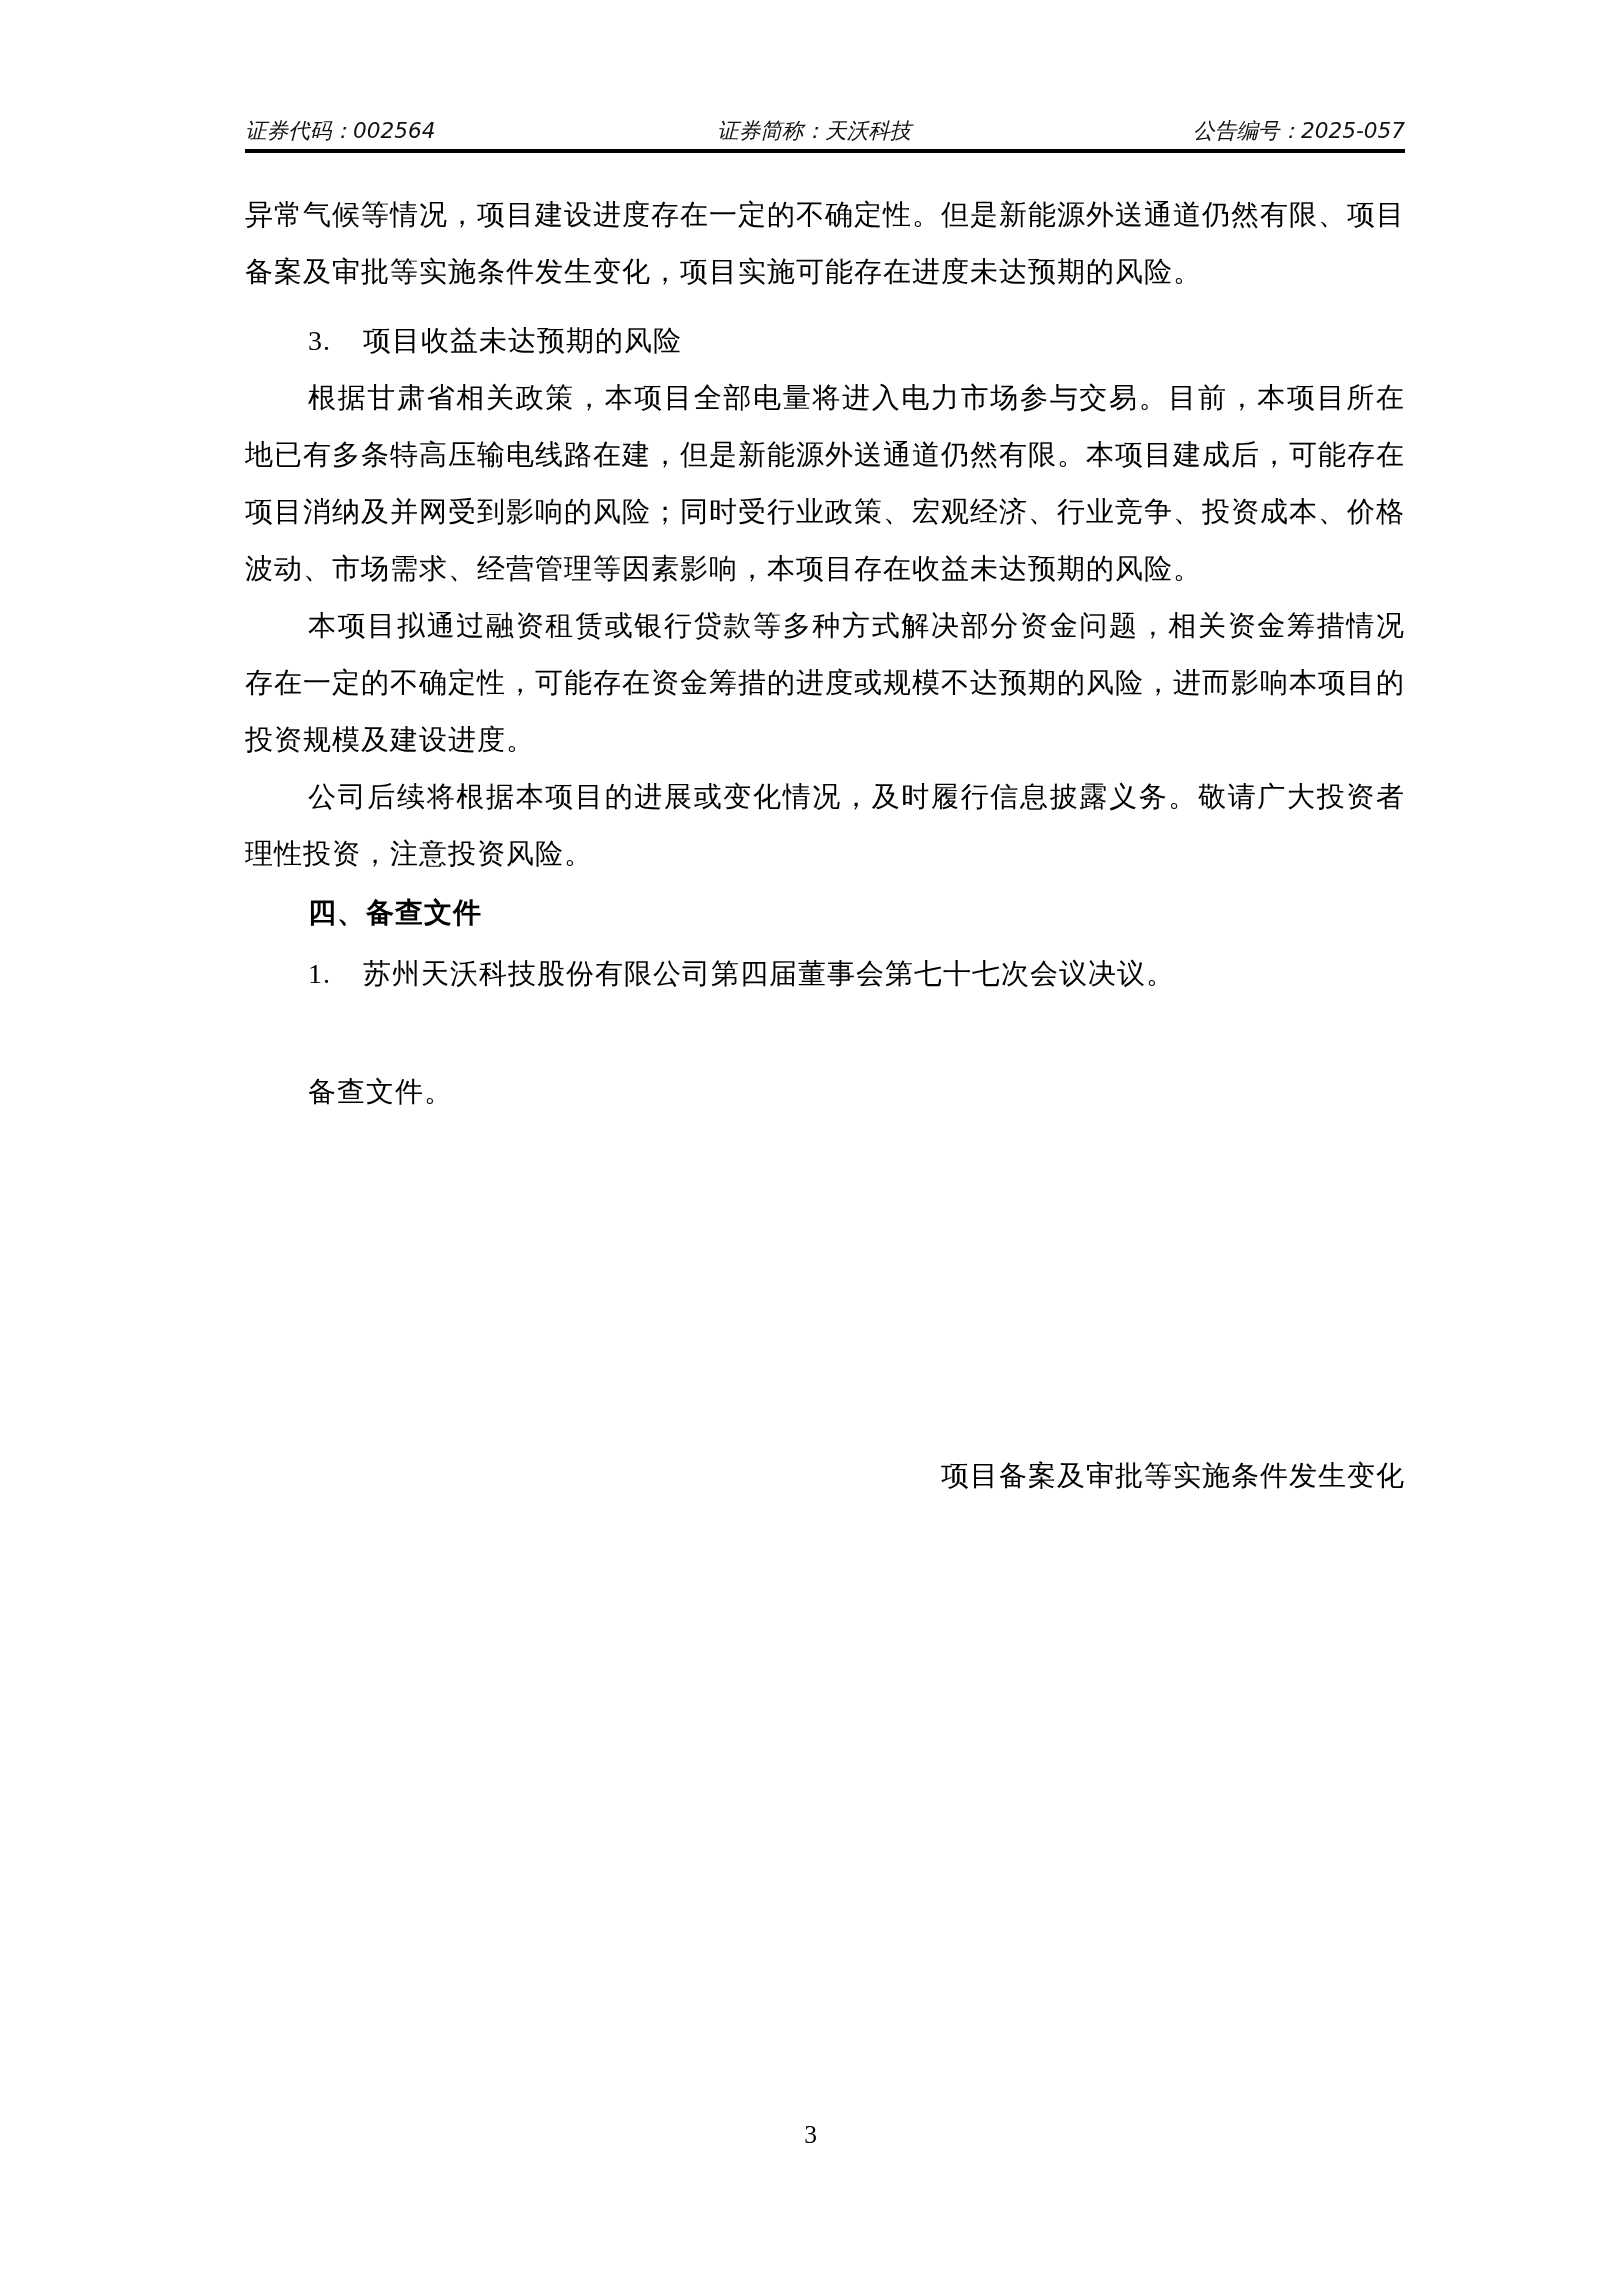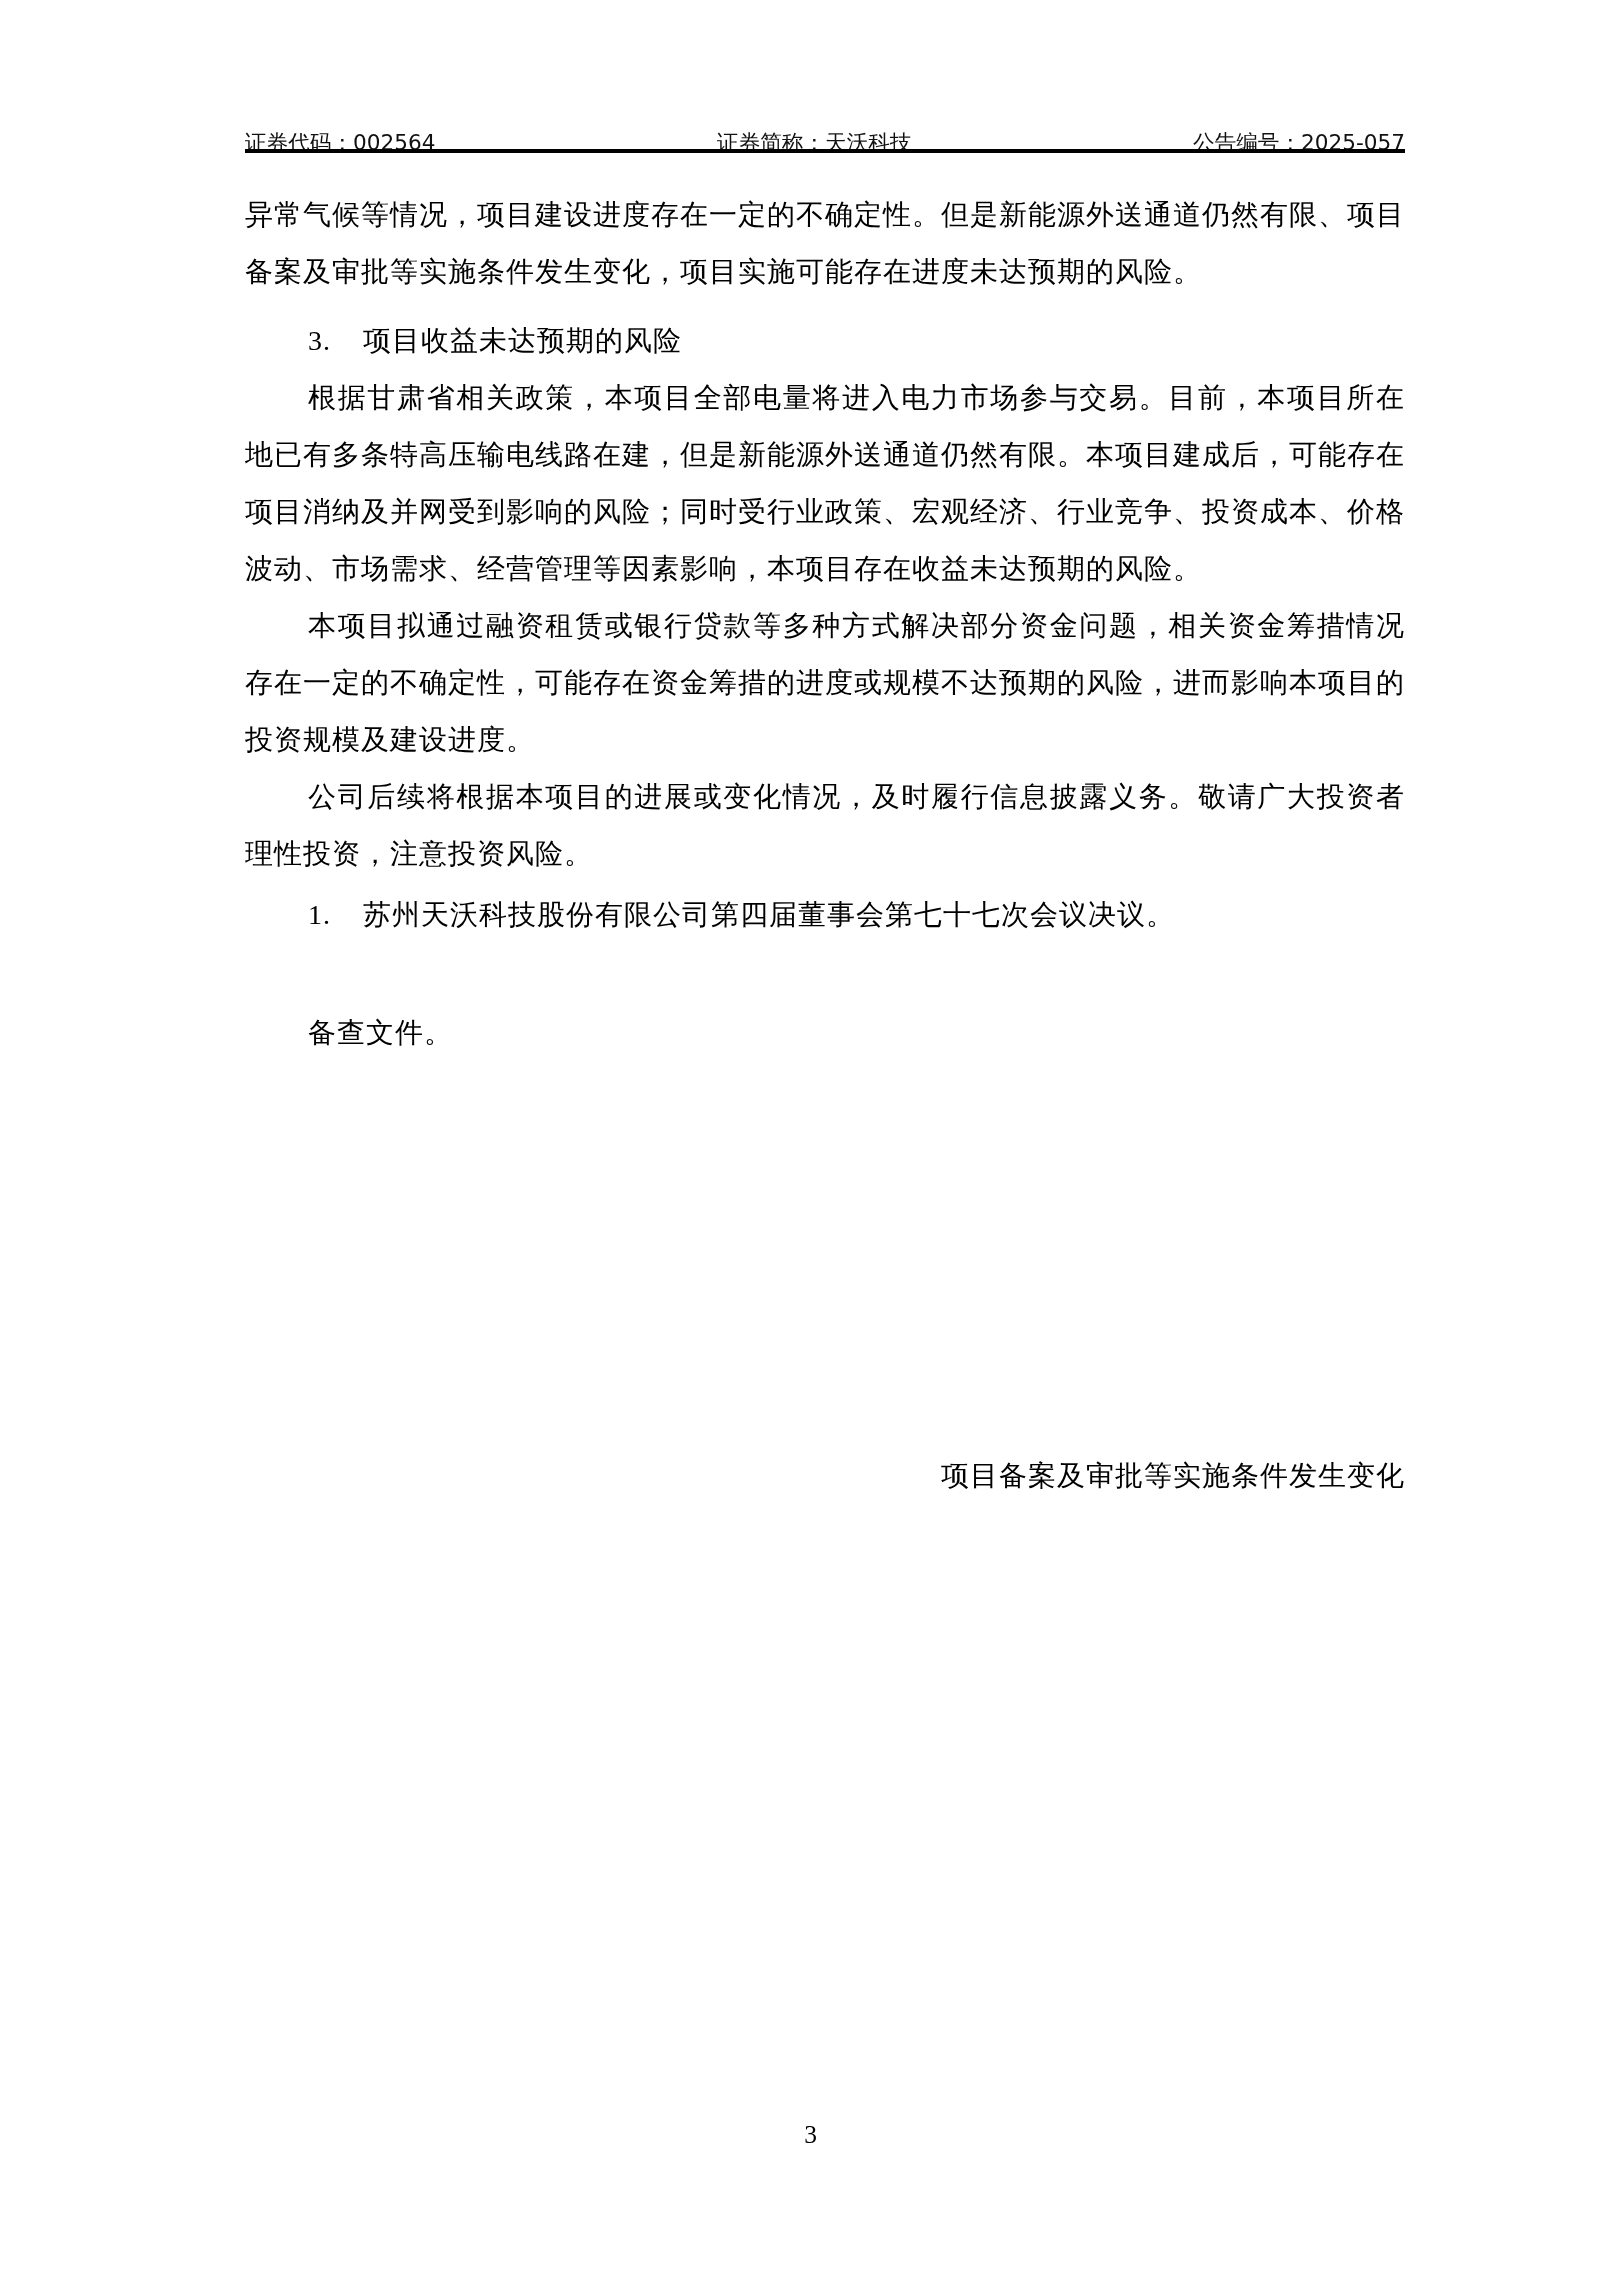--- a/index.html
+++ b/index.html
@@ -2,25 +2,26 @@
 <html><head>
   <meta charset="utf-8">
   <style>
     html, body { margin: 0; padding: 0; background: #ffffff; }
     body {
       width: 1621px; height: 2293px; position: relative; overflow: hidden;
       font-family: "DejaVu Serif", "Liberation Serif", serif;
       color: #000000;
     }
     .header {
-      position: absolute; left: 245px; top: 128px; width: 1160px;
+      position: absolute; left: 245px; top: 116px; width: 1160px;
       height: 29px; font-size: 21.6px; line-height: 29px;
       display: flex; justify-content: space-between;
       font-family: "DejaVu Sans", "Liberation Sans", sans-serif;
       color: #111;
+      font-style: italic;
     }
     .header-rule {
       position: absolute; left: 245px; top: 149px; width: 1160px;
       height: 3.9px; background: #000;
     }
     .body {
       position: absolute; left: 245px; top: 186px; width: 1160px;
       font-size: 28px; line-height: 57px;
       font-family: "DejaVu Sans", "Liberation Sans", sans-serif;
       text-align: justify; text-justify: inter-character;
@@ -60,20 +61,21 @@
 <div class="body">
   <p>异常气候等情况，项目建设进度存在一定的不确定性。但是新能源外送通道仍然有限、项目备案及审批等实施条件发生变化，项目实施可能存在进度未达预期的风险。</p>
 
   <p class="subhead"><span class="num">3.</span><span>项目收益未达预期的风险</span></p>
   <p class="indent">根据甘肃省相关政策，本项目全部电量将进入电力市场参与交易。目前，本项目所在地已有多条特高压输电线路在建，但是新能源外送通道仍然有限。本项目建成后，可能存在项目消纳及并网受到影响的风险；同时受行业政策、宏观经济、行业竞争、投资成本、价格波动、市场需求、经营管理等因素影响，本项目存在收益未达预期的风险。</p>
 
   <p class="indent">本项目拟通过融资租赁或银行贷款等多种方式解决部分资金问题，相关资金筹措情况存在一定的不确定性，可能存在资金筹措的进度或规模不达预期的风险，进而影响本项目的投资规模及建设进度。</p>
 
   <p class="indent">公司后续将根据本项目的进展或变化情况，及时履行信息披露义务。敬请广大投资者理性投资，注意投资风险。</p>
 
+  <p class="section-title">四、备查文件</p>
   <p class="list-item"><span class="num">1.</span><span>苏州天沃科技股份有限公司第四届董事会第七十七次会议决议。</span></p>
 
   <p class="closing">备查文件。</p>
 </div>
 
 <div class="signature">
   <div>项目备案及审批等实施条件发生变化</div>
 </div>
 
 <div class="page-number">3</div>

